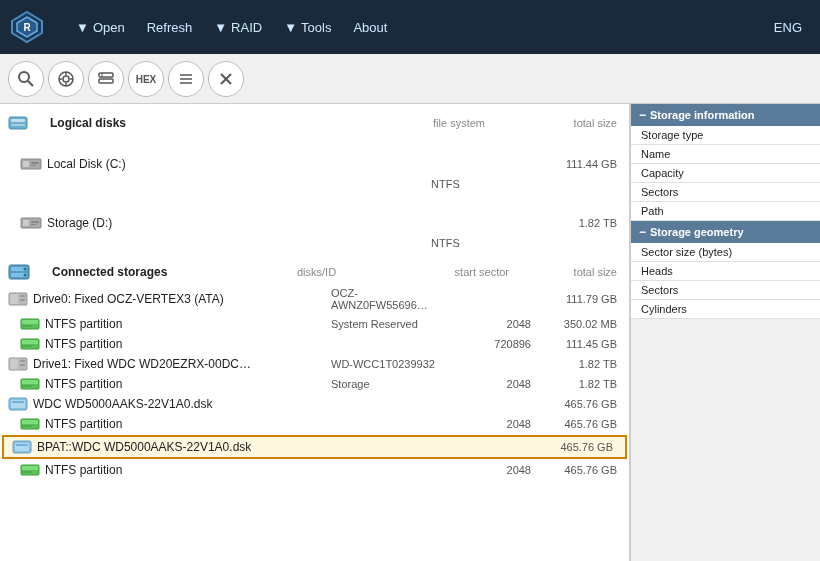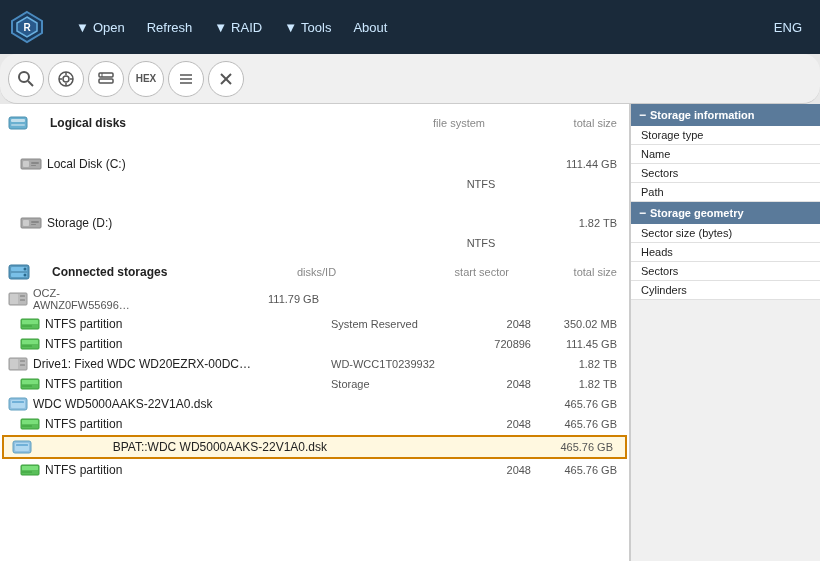--- a/index.html
+++ b/index.html
@@ -51,25 +51,24 @@
       font-size: 13px;
       padding: 6px 10px;
       margin-left: auto;
     }
 
     
     .toolbar {
       background: #f0f0f0;
       border-bottom: 1px solid #ccc;
       display: flex;
-      align-items: center;
+      align-items: flex-end;
       padding: 6px 8px;
       gap: 4px;
       height: 50px;
-      border-radius: 17px;
     }
     .toolbar-btn {
       width: 36px;
       height: 36px;
       border: 1px solid #bbb;
       border-radius: 50%;
       background: white;
       display: flex;
       align-items: center;
       justify-content: center;
@@ -111,21 +110,21 @@
       padding: 3px 8px 3px 8px;
       font-size: 12px;
       cursor: pointer;
       color: #222;
     }
 
     .row-indent { padding-left: 20px; }
 
     .row-icon { margin-right: 5px; font-size: 13px; }
     .row-label { flex: 1; }
-    .row-fs { width: 100px; text-align: center; font-size: 11px; color: #555; margin-top: 41px; }
+    .row-fs { width: 100px; text-align: left; font-size: 11px; color: #555; margin-top: 41px; }
     .row-start { width: 90px; text-align: right; font-size: 11px; color: #555; }
     .row-size { width: 90px; text-align: right; font-size: 11px; color: #555; padding-right: 4px; }
 
     .divider { height: 8px; }
 
     
     .right-panel {
       width: 190px;
       background: #f0f0f0;
       border-left: 1px solid #ccc;
@@ -288,20 +287,21 @@
       <span style="width:90px;text-align:right;color:#888;font-size:11px;font-weight:normal;padding-right:4px;">total size</span>
     </div>
 
     <div class="disk-row">
       <svg width="20" height="14" viewBox="0 0 20 14" class="row-icon">
         <rect x="1" y="1" width="18" height="12" rx="1" fill="#bbb" stroke="#999" stroke-width="1"></rect>
         <rect x="2" y="2" width="8" height="10" rx="0.5" fill="#ccc"></rect>
         <rect x="12" y="3" width="5" height="2" rx="0.5" fill="#999"></rect>
         <rect x="12" y="7" width="5" height="2" rx="0.5" fill="#999"></rect>
       </svg>
+      <span class="row-label">Drive0: Fixed OCZ-VERTEX3 (ATA)</span>
       <span style="width:110px;text-align:left;font-size:11px;color:#555;">OCZ-AWNZ0FW55696…</span>
       <span class="row-start"></span>
       <span class="row-size">111.79 GB</span>
     </div>
 
     <div class="disk-row row-indent">
       <svg width="20" height="12" viewBox="0 0 20 12" class="row-icon">
         <rect x="1" y="1" width="18" height="10" rx="1" fill="#5abf5a" stroke="#3a9f3a" stroke-width="1"></rect>
         <rect x="2" y="2" width="16" height="4" rx="0.5" fill="#7adf7a"></rect>
         <rect x="2" y="7" width="10" height="2" rx="0.5" fill="#3a9f3a" opacity="0.5"></rect>
@@ -372,21 +372,21 @@
       <span class="row-start">2048</span>
       <span class="row-size">465.76 GB</span>
     </div>
 
     <div class="disk-row" style="background:#fff8e0;border:2px solid #d08000;margin:1px 2px;">
       <svg width="20" height="14" viewBox="0 0 20 14" class="row-icon">
         <rect x="1" y="1" width="18" height="12" rx="2" fill="#90c0e0" stroke="#60a0c0" stroke-width="1"></rect>
         <rect x="3" y="3" width="14" height="8" rx="1" fill="#b0d8f0"></rect>
         <rect x="4" y="4" width="12" height="2" rx="0.5" fill="#70b0d8"></rect>
       </svg>
-      <span class="row-label" style="font-weight:500;text-align:right;">BPAT::WDC WD5000AAKS-22V1A0.dsk</span>
+      <span class="row-label" style="font-weight:500;">BPAT::WDC WD5000AAKS-22V1A0.dsk</span>
       <span style="width:110px;text-align:left;font-size:11px;color:#555;"></span>
       <span class="row-start"></span>
       <span class="row-size" style="font-weight:500;">465.76 GB</span>
     </div>
 
     <div class="disk-row row-indent">
       <svg width="20" height="12" viewBox="0 0 20 12" class="row-icon">
         <rect x="1" y="1" width="18" height="10" rx="1" fill="#5abf5a" stroke="#3a9f3a" stroke-width="1"></rect>
         <rect x="2" y="2" width="16" height="4" rx="0.5" fill="#7adf7a"></rect>
         <rect x="2" y="7" width="10" height="2" rx="0.5" fill="#3a9f3a" opacity="0.5"></rect>
@@ -404,20 +404,23 @@
       <span class="minus">−</span>
       <span>Storage information</span>
     </div>
     <div class="right-row">
       <span>Storage type</span>
     </div>
     <div class="right-row">
       <span>Name</span>
     </div>
     <div class="right-row">
+      <span>Capacity</span>
+    </div>
+    <div class="right-row">
       <span>Sectors</span>
     </div>
     <div class="right-row">
       <span>Path</span>
     </div>
     <div class="right-section-header">
       <span class="minus">−</span>
       <span>Storage geometry</span>
     </div>
     <div class="right-row">

